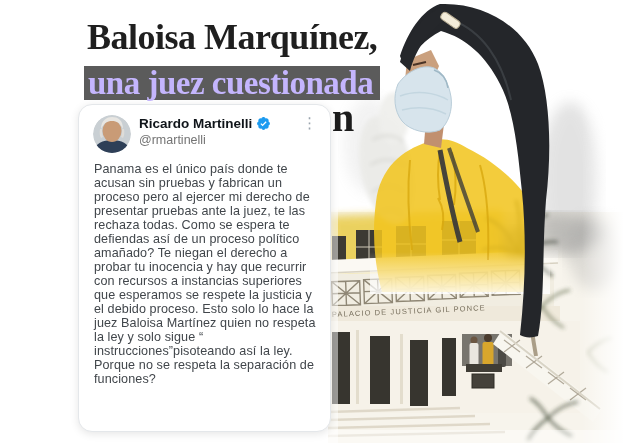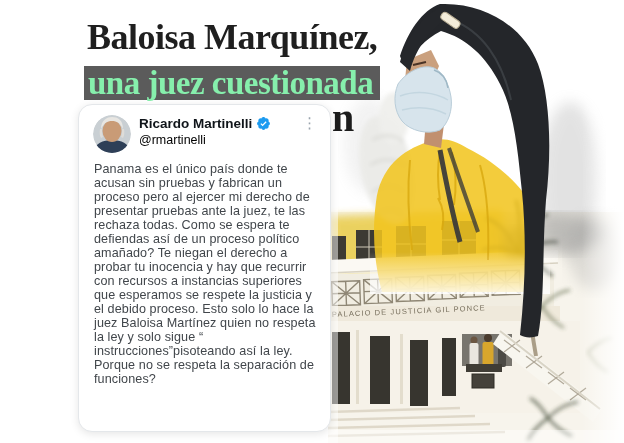--- a/index.html
+++ b/index.html
@@ -13,21 +13,21 @@
     font-family:"Liberation Serif",serif;font-weight:700;
     font-size:36px;letter-spacing:-0.5px;color:#1f1f1f;white-space:nowrap;
   }
   .headline-band{
     position:absolute;left:84px;top:66px;z-index:6;height:34px;
     background:#5b5b5b;padding:0 7px 0 4px;
     display:flex;align-items:center;
   }
   .headline-l2{
     font-family:"Liberation Serif",serif;font-weight:700;
-    font-size:33px;letter-spacing:-0.5px;color:#86efac;white-space:nowrap;
+    font-size:33px;letter-spacing:-0.5px;color:#c4b5fd;white-space:nowrap;
     line-height:33px;
   }
   .headline-l3{
     position:absolute;left:332px;top:94px;z-index:4;
     font-family:"Liberation Serif",serif;font-weight:700;
     font-size:40px;color:#1c1c1c;
   }
   
   .tweet-card{
     position:absolute;left:78px;top:104px;z-index:7;
@@ -35,21 +35,21 @@
     border:1px solid #e4e7ea;border-radius:14px;
     box-shadow:0 2px 8px rgba(0,0,0,.10);
     overflow:hidden;
   }
   .tweet-header{position:relative;padding:10px 12px 0 14px;display:flex;}
   .avatar{width:38px;height:38px;border-radius:50%;overflow:hidden;flex:0 0 38px;}
   .tweet-id{margin-left:8px;padding-top:1px;}
   .tweet-name-row{display:flex;align-items:center;gap:4px;}
   .tweet-name{font-size:13.5px;font-weight:700;color:#0f1419;white-space:nowrap;}
   .badge{width:15px;height:15px;flex:0 0 15px;}
-  .tweet-handle{font-size:12.5px;color:#000000;margin-top:2px;}
+  .tweet-handle{font-size:12.5px;color:#737373;margin-top:2px;}
   .more-dots{
     position:absolute;right:13px;top:10px;color:#9aa4ad;
     font-size:15px;line-height:15px;cursor:pointer;user-select:none;
   }
   .tweet-text{
     margin:9px 13px 0 15px;
     font-size:12.6px;line-height:14px;color:#41464b;
     letter-spacing:0.1px;
   }
   

